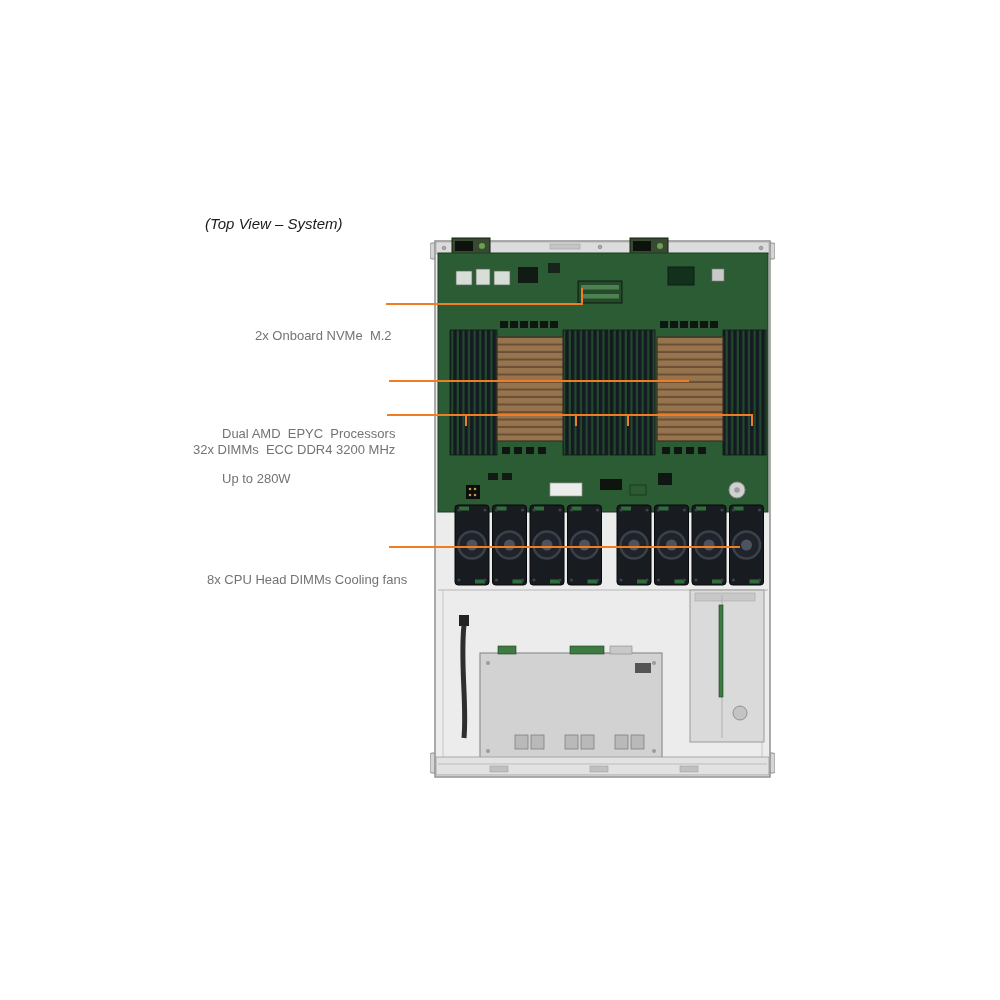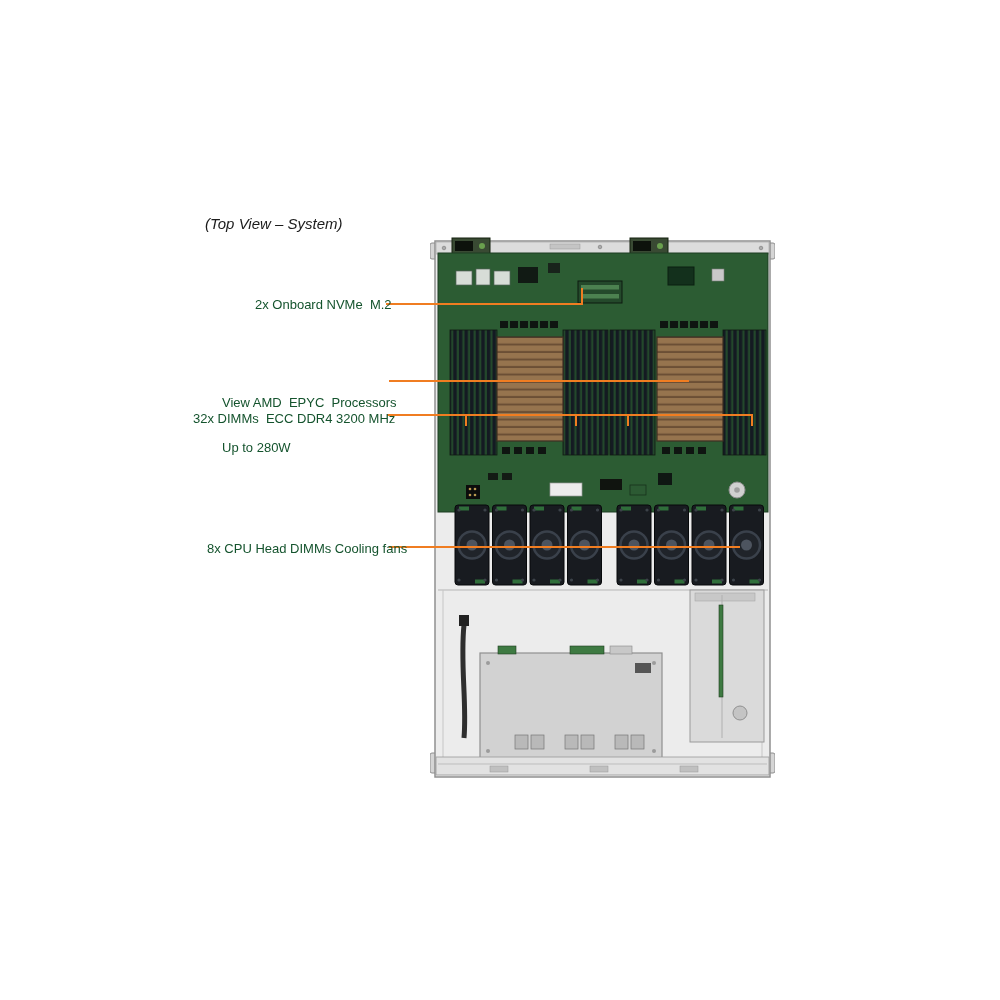--- a/index.html
+++ b/index.html
@@ -19,23 +19,24 @@
     top: 215px;
     font-size: 15px;
     font-style: italic;
     color: #1c1c1c;
     white-space: pre;
   }
   .callout-label {
     position: absolute;
     font-size: 13px;
     line-height: 15px;
-    color: #14532d;
+    color: #737373;
     white-space: pre;
     z-index: 5;
+    margin-top: 31px;
   }
   .leader {
     position: absolute;
     background: var(--accent-orange, #F07D21);
     z-index: 4;
   }
   .leader.h { height: 2px; }
   .leader.v { width: 2px; }
   svg.board { position: absolute; left: 430px; top: 233px; z-index: 1; }
 </style>
@@ -218,21 +219,21 @@
       <rect x="160" y="533" width="18" height="6" fill="#c0c0c0" stroke="#999999" stroke-width="0.5"></rect>
       <rect x="250" y="533" width="18" height="6" fill="#c0c0c0" stroke="#999999" stroke-width="0.5"></rect>
     </g>
   </svg>
 
   <div class="callout-label" style="left:255px; top:297px;">2x Onboard NVMe  M.2</div>
   <div class="leader h" style="left:386px; top:303px; width:197px;"></div>
   <div class="leader v" style="left:581px; top:288px; height:17px;"></div>
 
   <div class="callout-label" style="left:222px; top:365px;">
-    <div>View AMD  EPYC  Processors</div>
+    <div>Dual AMD  EPYC  Processors</div>
     <div>Up to 280W</div>
   </div>
   <div class="leader h" style="left:389px; top:380px; width:300px;"></div>
 
   <div class="callout-label" style="left:193px; top:411px;">32x DIMMs  ECC DDR4 3200 MHz</div>
   <div class="leader h" style="left:387px; top:414px; width:366px;"></div>
   <div class="leader v" style="left:465px; top:414px; height:12px;"></div>
   <div class="leader v" style="left:575px; top:414px; height:12px;"></div>
   <div class="leader v" style="left:627px; top:414px; height:12px;"></div>
   <div class="leader v" style="left:751px; top:414px; height:12px;"></div>

